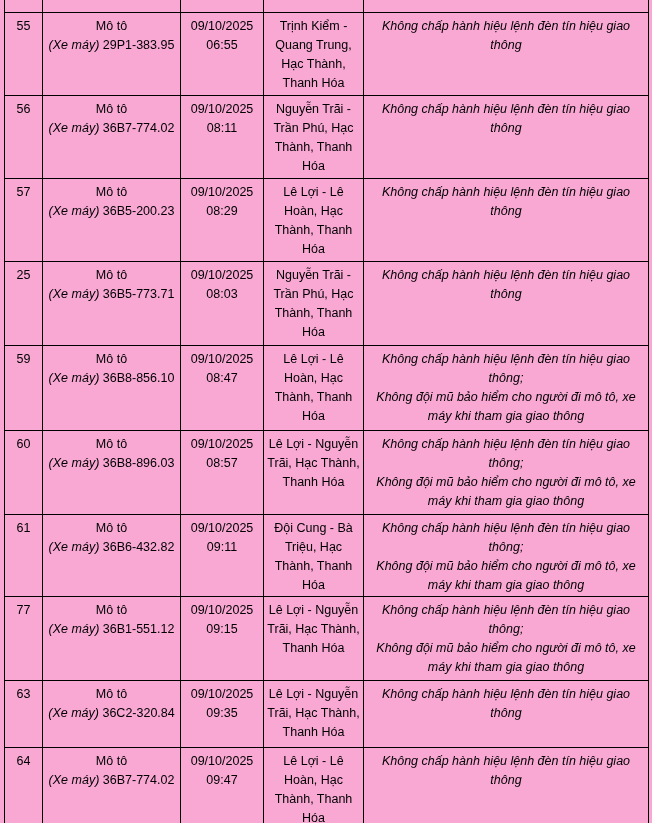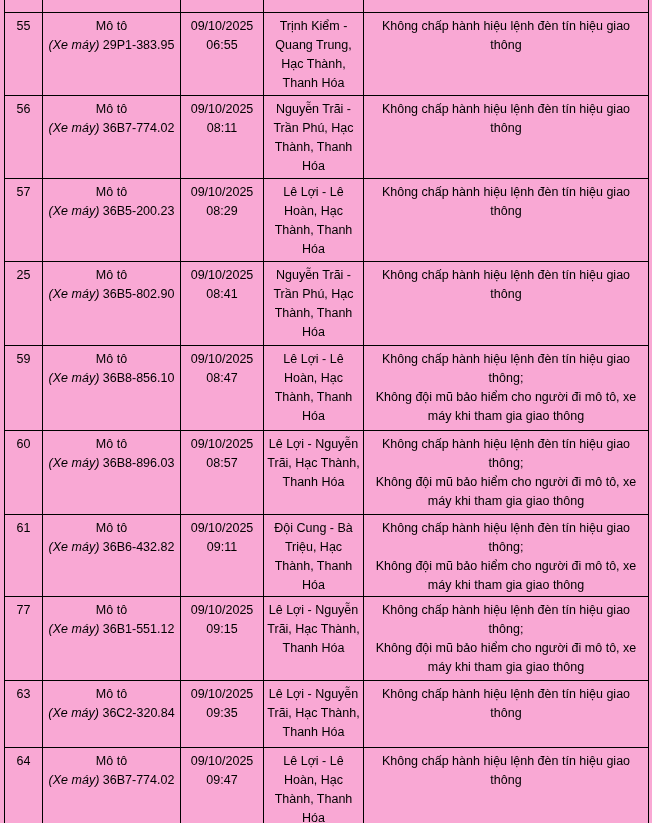--- a/index.html
+++ b/index.html
@@ -26,21 +26,21 @@
     padding: 4px 1px 0 1px;
     font-size: 12.5px;
     line-height: 19px;
     overflow: hidden;
   }
   tr.partial-row td { border-top: none; }
   td.c-no   { }
   td.c-veh  { }
   td.c-date { }
   td.c-loc  { white-space: pre-line; }
-  td.c-vio  { white-space: pre-line; }
+  td.c-vio  { white-space: pre-line; font-style: italic; }
   .veh-note { font-style: italic; }
 </style>
 </head>
 <body>
 
 <div class="page">
   <table class="violations">
     <colgroup>
       <col style="width:38px">
       <col style="width:138px">
@@ -101,25 +101,25 @@
     <td class="c-loc">Lê Lợi - Lê
 Hoàn, Hạc
 Thành, Thanh
 Hóa</td>
     <td class="c-vio">Không chấp hành hiệu lệnh đèn tín hiệu giao thông</td>
   </tr>
         <tr style="height: 84px;">
     <td class="c-no">25</td>
     <td class="c-veh">
       <div class="veh-type">Mô tô</div>
-      <div class="veh-plate"><span class="veh-note">(Xe máy)</span> <span class="plate">36B5-802.90</span></div>
-    </td>
-    <td class="c-date">
-      <div>09/10/2025</div>
-      <div>08:41</div>
+      <div class="veh-plate"><span class="veh-note">(Xe máy)</span> <span class="plate">36B5-773.71</span></div>
+    </td>
+    <td class="c-date">
+      <div>09/10/2025</div>
+      <div>08:03</div>
     </td>
     <td class="c-loc">Nguyễn Trãi -
 Trần Phú, Hạc
 Thành, Thanh
 Hóa</td>
     <td class="c-vio">Không chấp hành hiệu lệnh đèn tín hiệu giao thông</td>
   </tr>
         <tr style="height: 85px;">
     <td class="c-no">59</td>
     <td class="c-veh">

